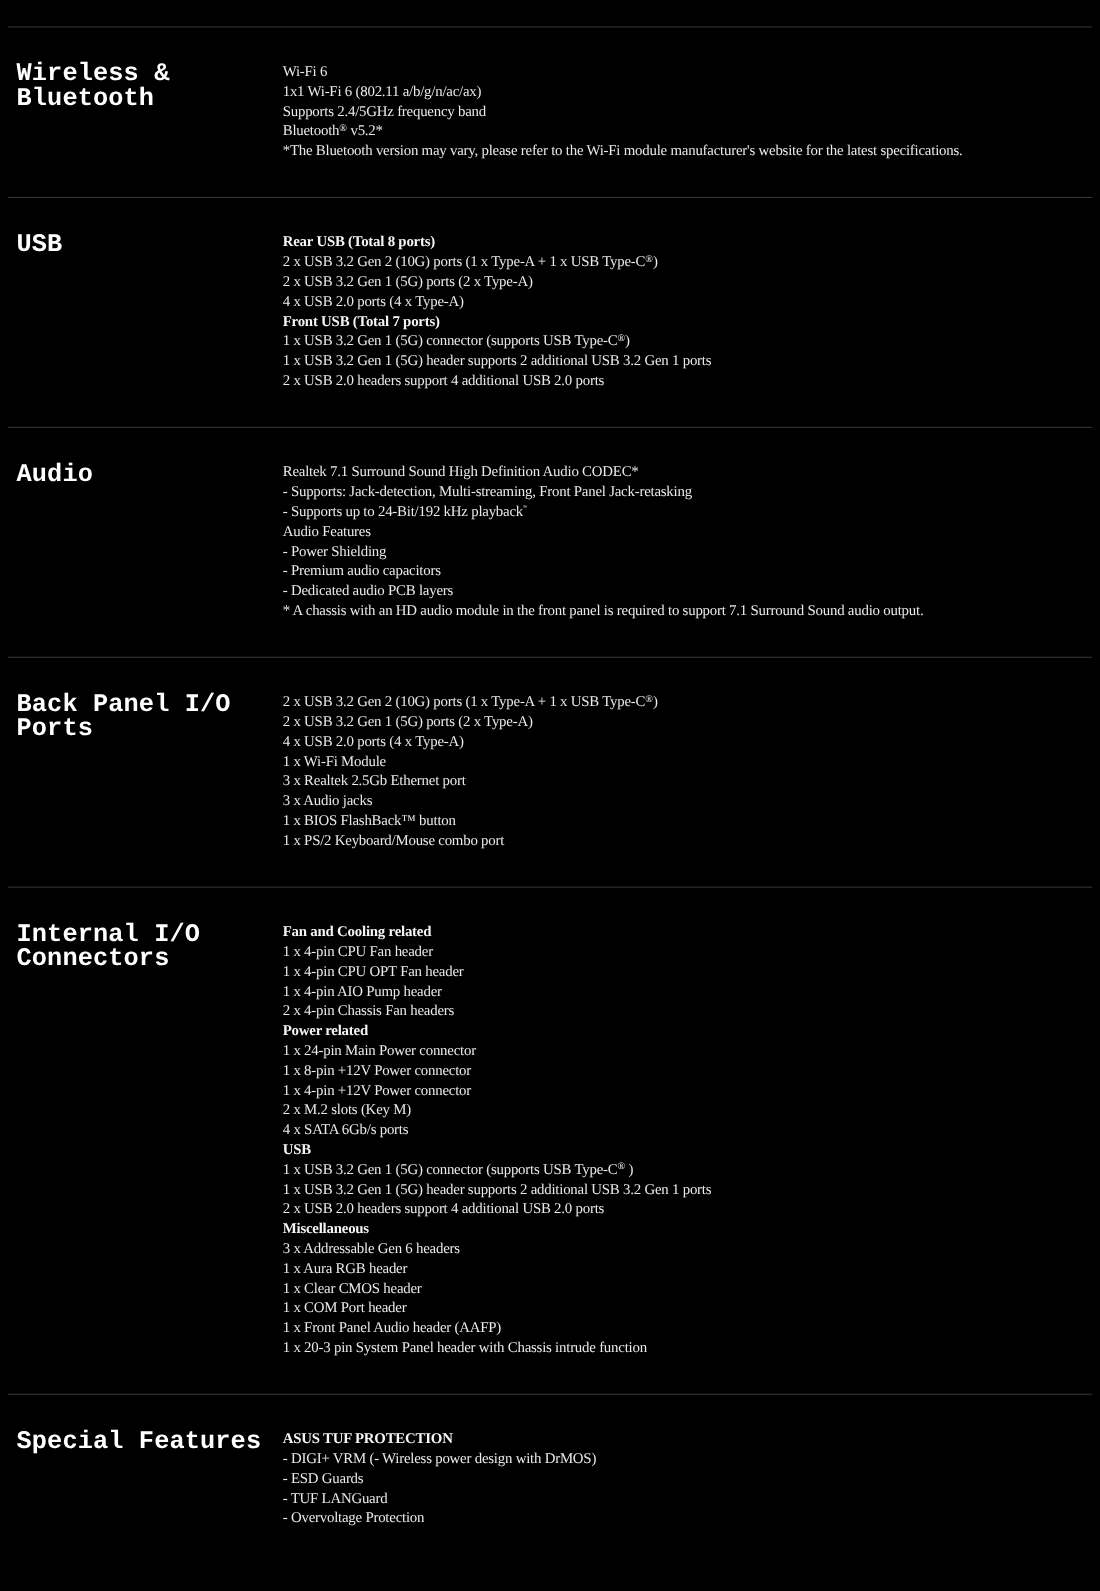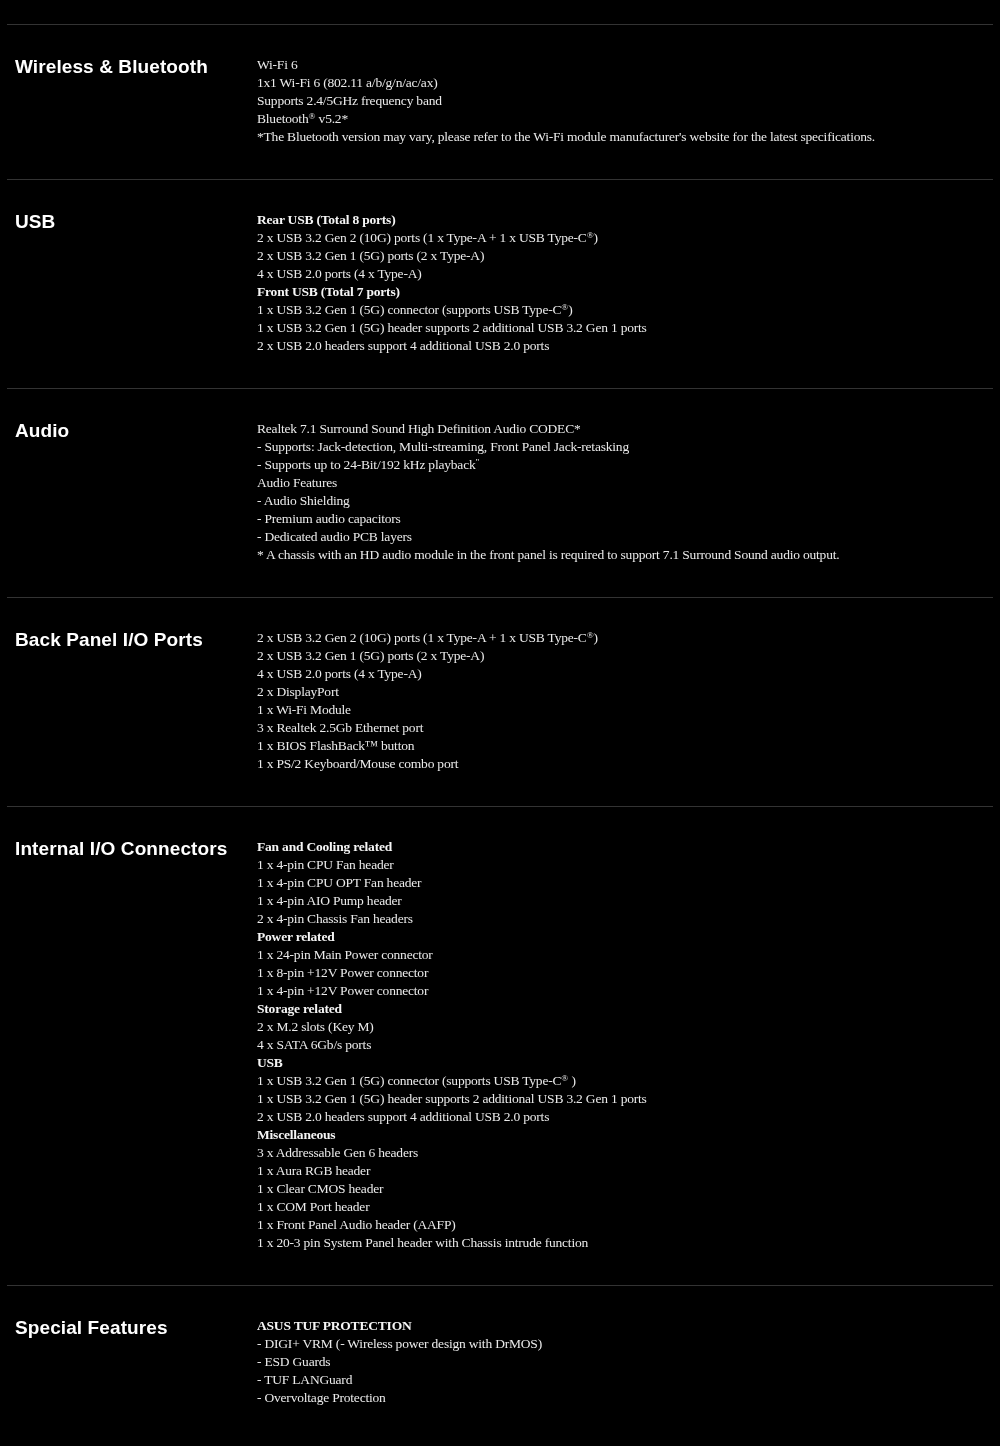--- a/index.html
+++ b/index.html
@@ -17,24 +17,25 @@
   .spec-section {
     display: flex;
     border-top: 1px solid #333333;
     padding: 31px 0 33px 0;
   }
   .spec-label {
     width: 250px;
     flex: 0 0 250px;
     padding-left: 8px;
     color: #ffffff;
-    font-size: 19px;
+    font-size: 23px;
     font-weight: bold;
     letter-spacing: 0.1px;
     line-height: 22px;
+    font-family: Liberation Mono, monospace;
   }
   .spec-content {
     flex: 1 1 auto;
     padding-right: 8px;
     color: #eaeaea;
     font-size: 13.5px;
     line-height: 18px;
     letter-spacing: -0.2px;
   }
   .spec-line { min-height: 18px; font-family: Liberation Serif, serif; }
@@ -81,54 +82,53 @@
       </div>
   </section>
 
   <section class="spec-section">
     <div class="spec-label">Audio</div>
     <div class="spec-content">
         <div class="spec-line">Realtek 7.1 Surround Sound High Definition Audio CODEC*</div>
         <div class="spec-line">- Supports: Jack-detection, Multi-streaming, Front Panel Jack-retasking</div>
         <div class="spec-line">- Supports up to 24-Bit/192 kHz playback<span class="sup">"</span></div>
         <div class="spec-line">Audio Features</div>
-        <div class="spec-line">- Audio Shielding</div>
+        <div class="spec-line">- Power Shielding</div>
         <div class="spec-line">- Premium audio capacitors</div>
         <div class="spec-line">- Dedicated audio PCB layers</div>
         <div class="spec-line">* A chassis with an HD audio module in the front panel is required to support 7.1 Surround Sound audio output.</div>
       </div>
   </section>
 
   <section class="spec-section">
     <div class="spec-label">Back Panel I/O Ports</div>
     <div class="spec-content">
         <div class="spec-line">2 x USB 3.2 Gen 2 (10G) ports (1 x Type-A + 1 x USB Type-C<span class="sup">®</span>)</div>
         <div class="spec-line">2 x USB 3.2 Gen 1 (5G) ports (2 x Type-A)</div>
         <div class="spec-line">4 x USB 2.0 ports (4 x Type-A)</div>
-        <div class="spec-line">2 x DisplayPort</div>
         <div class="spec-line">1 x Wi-Fi Module</div>
         <div class="spec-line">3 x Realtek 2.5Gb Ethernet port</div>
+        <div class="spec-line">3 x Audio jacks</div>
         <div class="spec-line">1 x BIOS FlashBack™  button</div>
         <div class="spec-line">1 x PS/2 Keyboard/Mouse combo port</div>
       </div>
   </section>
 
   <section class="spec-section">
     <div class="spec-label">Internal I/O Connectors</div>
     <div class="spec-content">
         <div class="spec-line bold">Fan and Cooling related</div>
         <div class="spec-line">1 x 4-pin CPU Fan header</div>
         <div class="spec-line">1 x 4-pin CPU OPT Fan header</div>
         <div class="spec-line">1 x 4-pin AIO Pump header</div>
         <div class="spec-line">2 x 4-pin Chassis Fan headers</div>
         <div class="spec-line bold">Power related</div>
         <div class="spec-line">1 x 24-pin Main Power connector</div>
         <div class="spec-line">1 x 8-pin +12V Power connector</div>
         <div class="spec-line">1 x 4-pin +12V Power connector</div>
-        <div class="spec-line bold">Storage related</div>
         <div class="spec-line">2 x M.2 slots (Key M)</div>
         <div class="spec-line">4 x SATA 6Gb/s ports</div>
         <div class="spec-line bold">USB</div>
         <div class="spec-line">1 x USB 3.2 Gen 1 (5G) connector (supports USB Type-C<span class="sup">®</span> )</div>
         <div class="spec-line">1 x USB 3.2 Gen 1 (5G) header supports 2 additional USB 3.2 Gen 1 ports</div>
         <div class="spec-line">2 x USB 2.0 headers support 4 additional USB 2.0 ports</div>
         <div class="spec-line bold">Miscellaneous</div>
         <div class="spec-line">3 x Addressable Gen 6 headers</div>
         <div class="spec-line">1 x Aura RGB header</div>
         <div class="spec-line">1 x Clear CMOS header</div>

